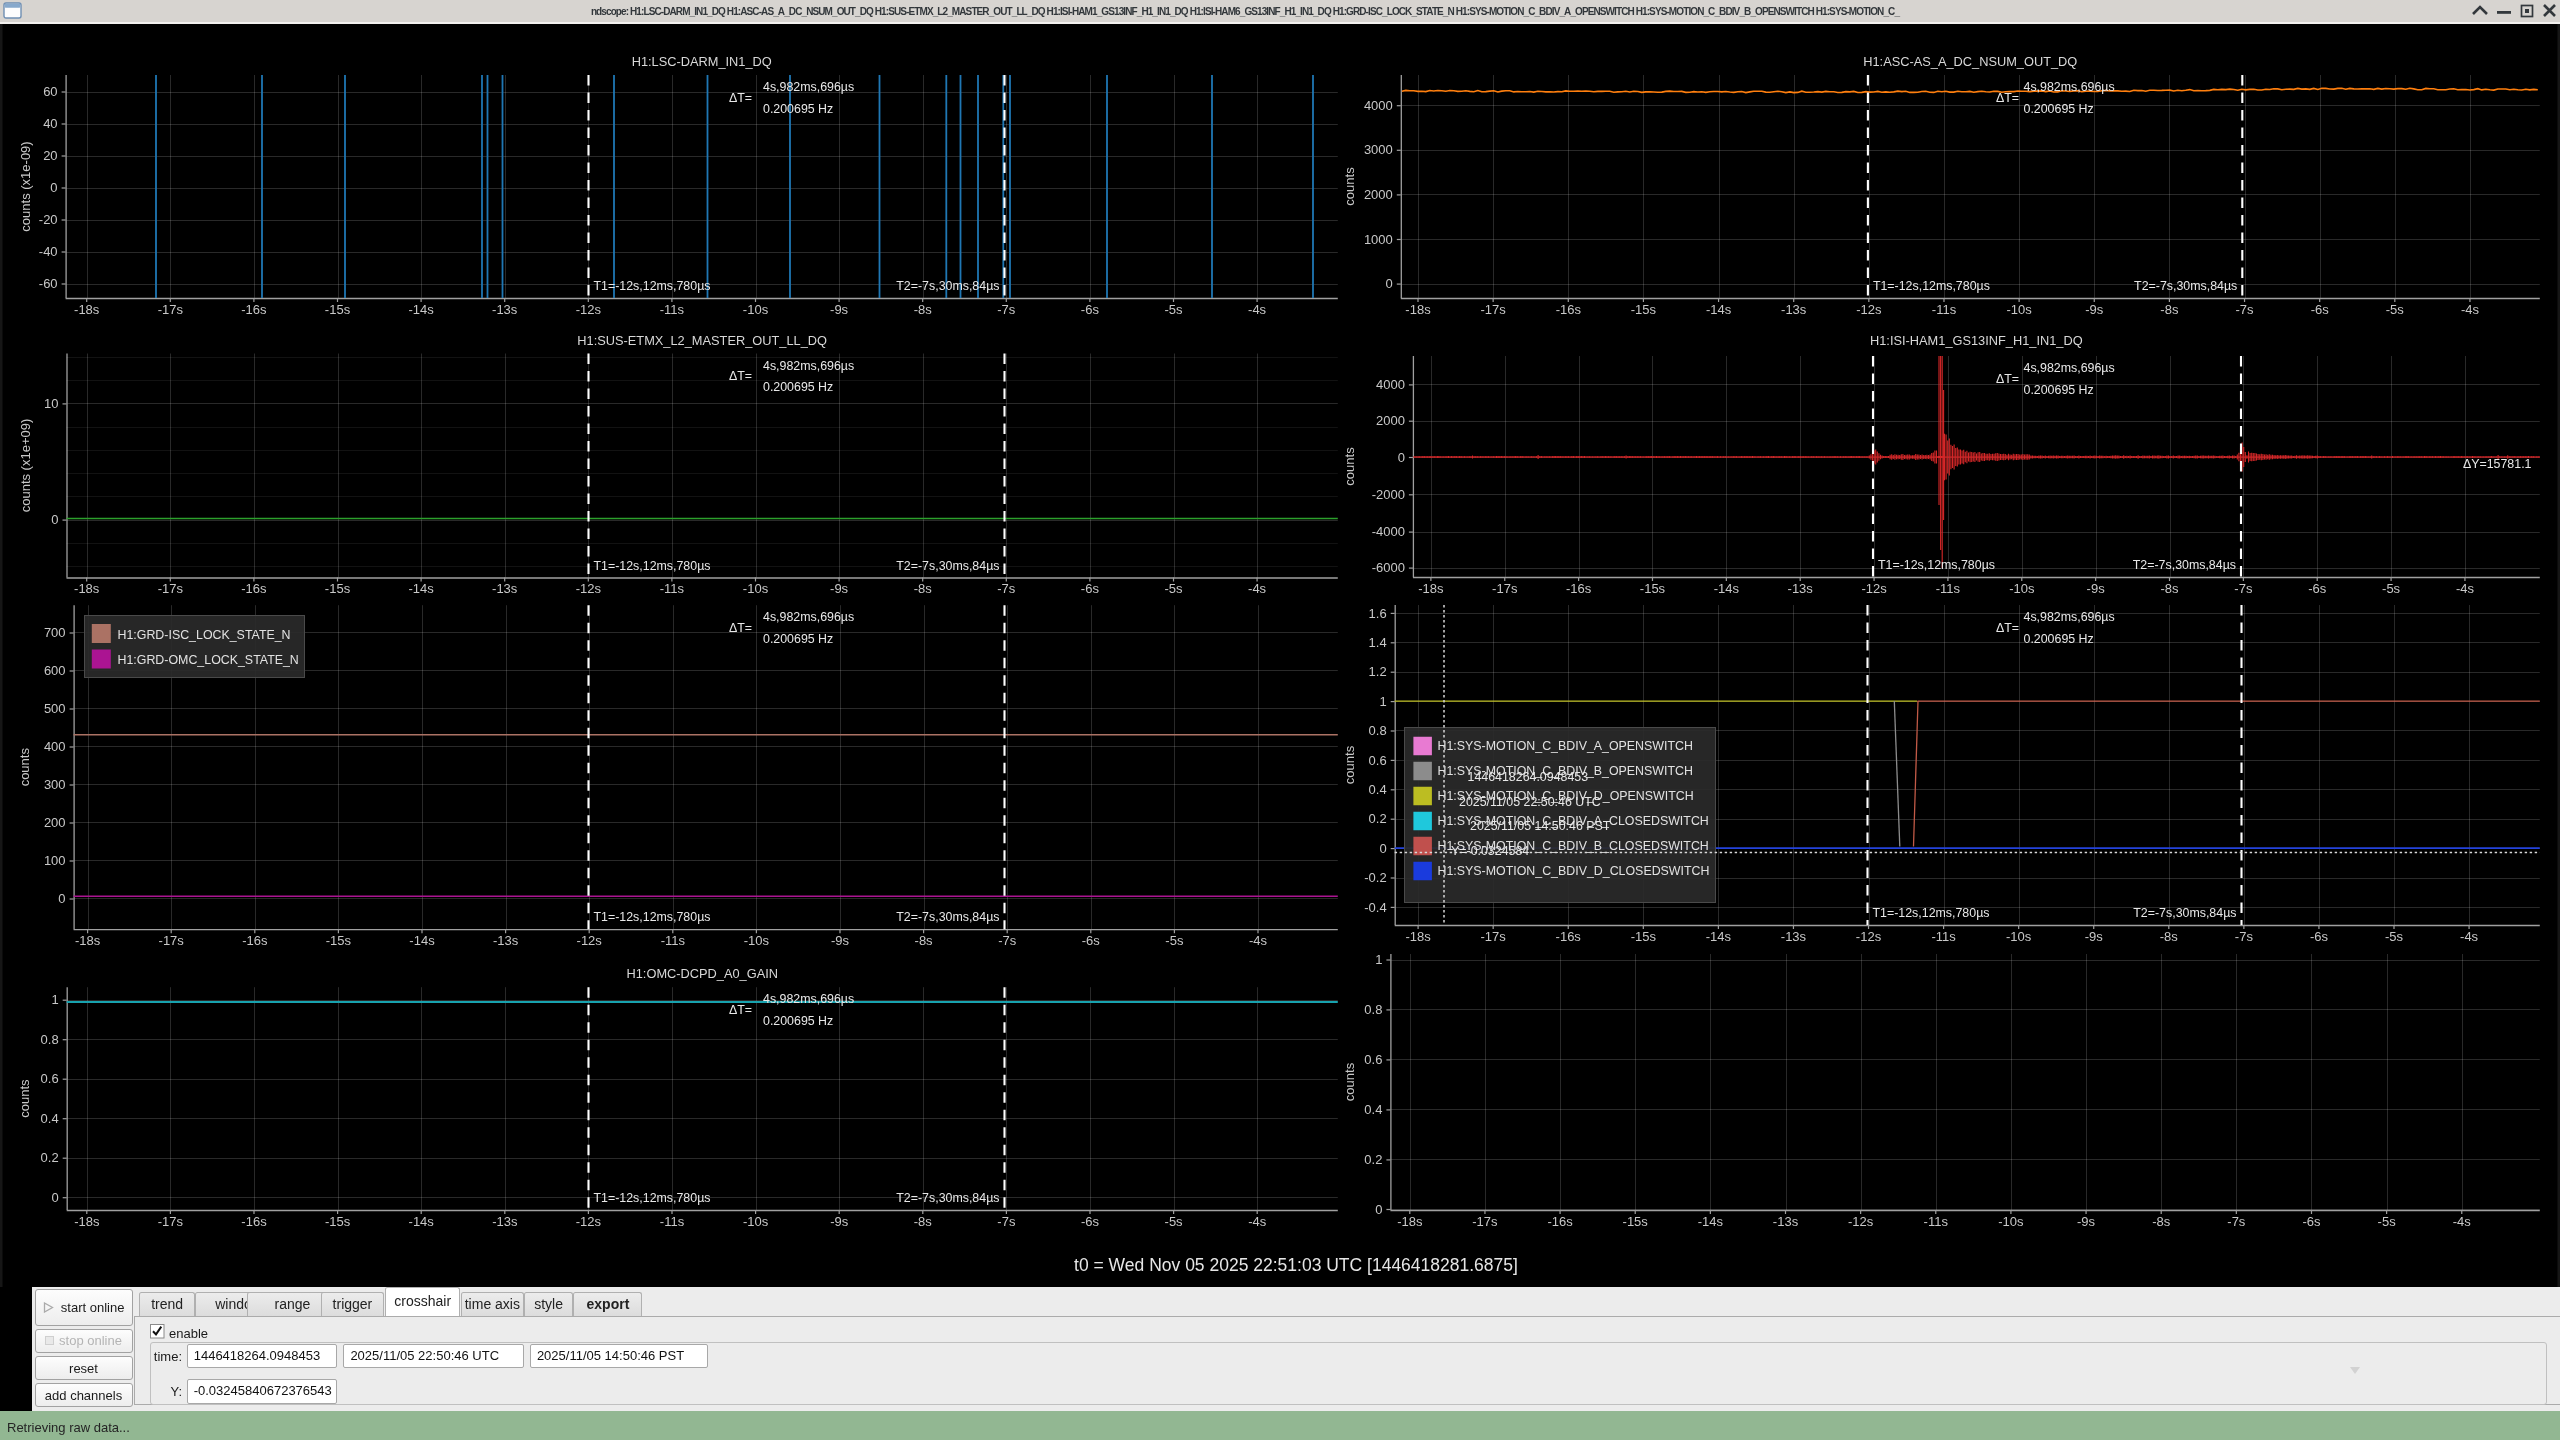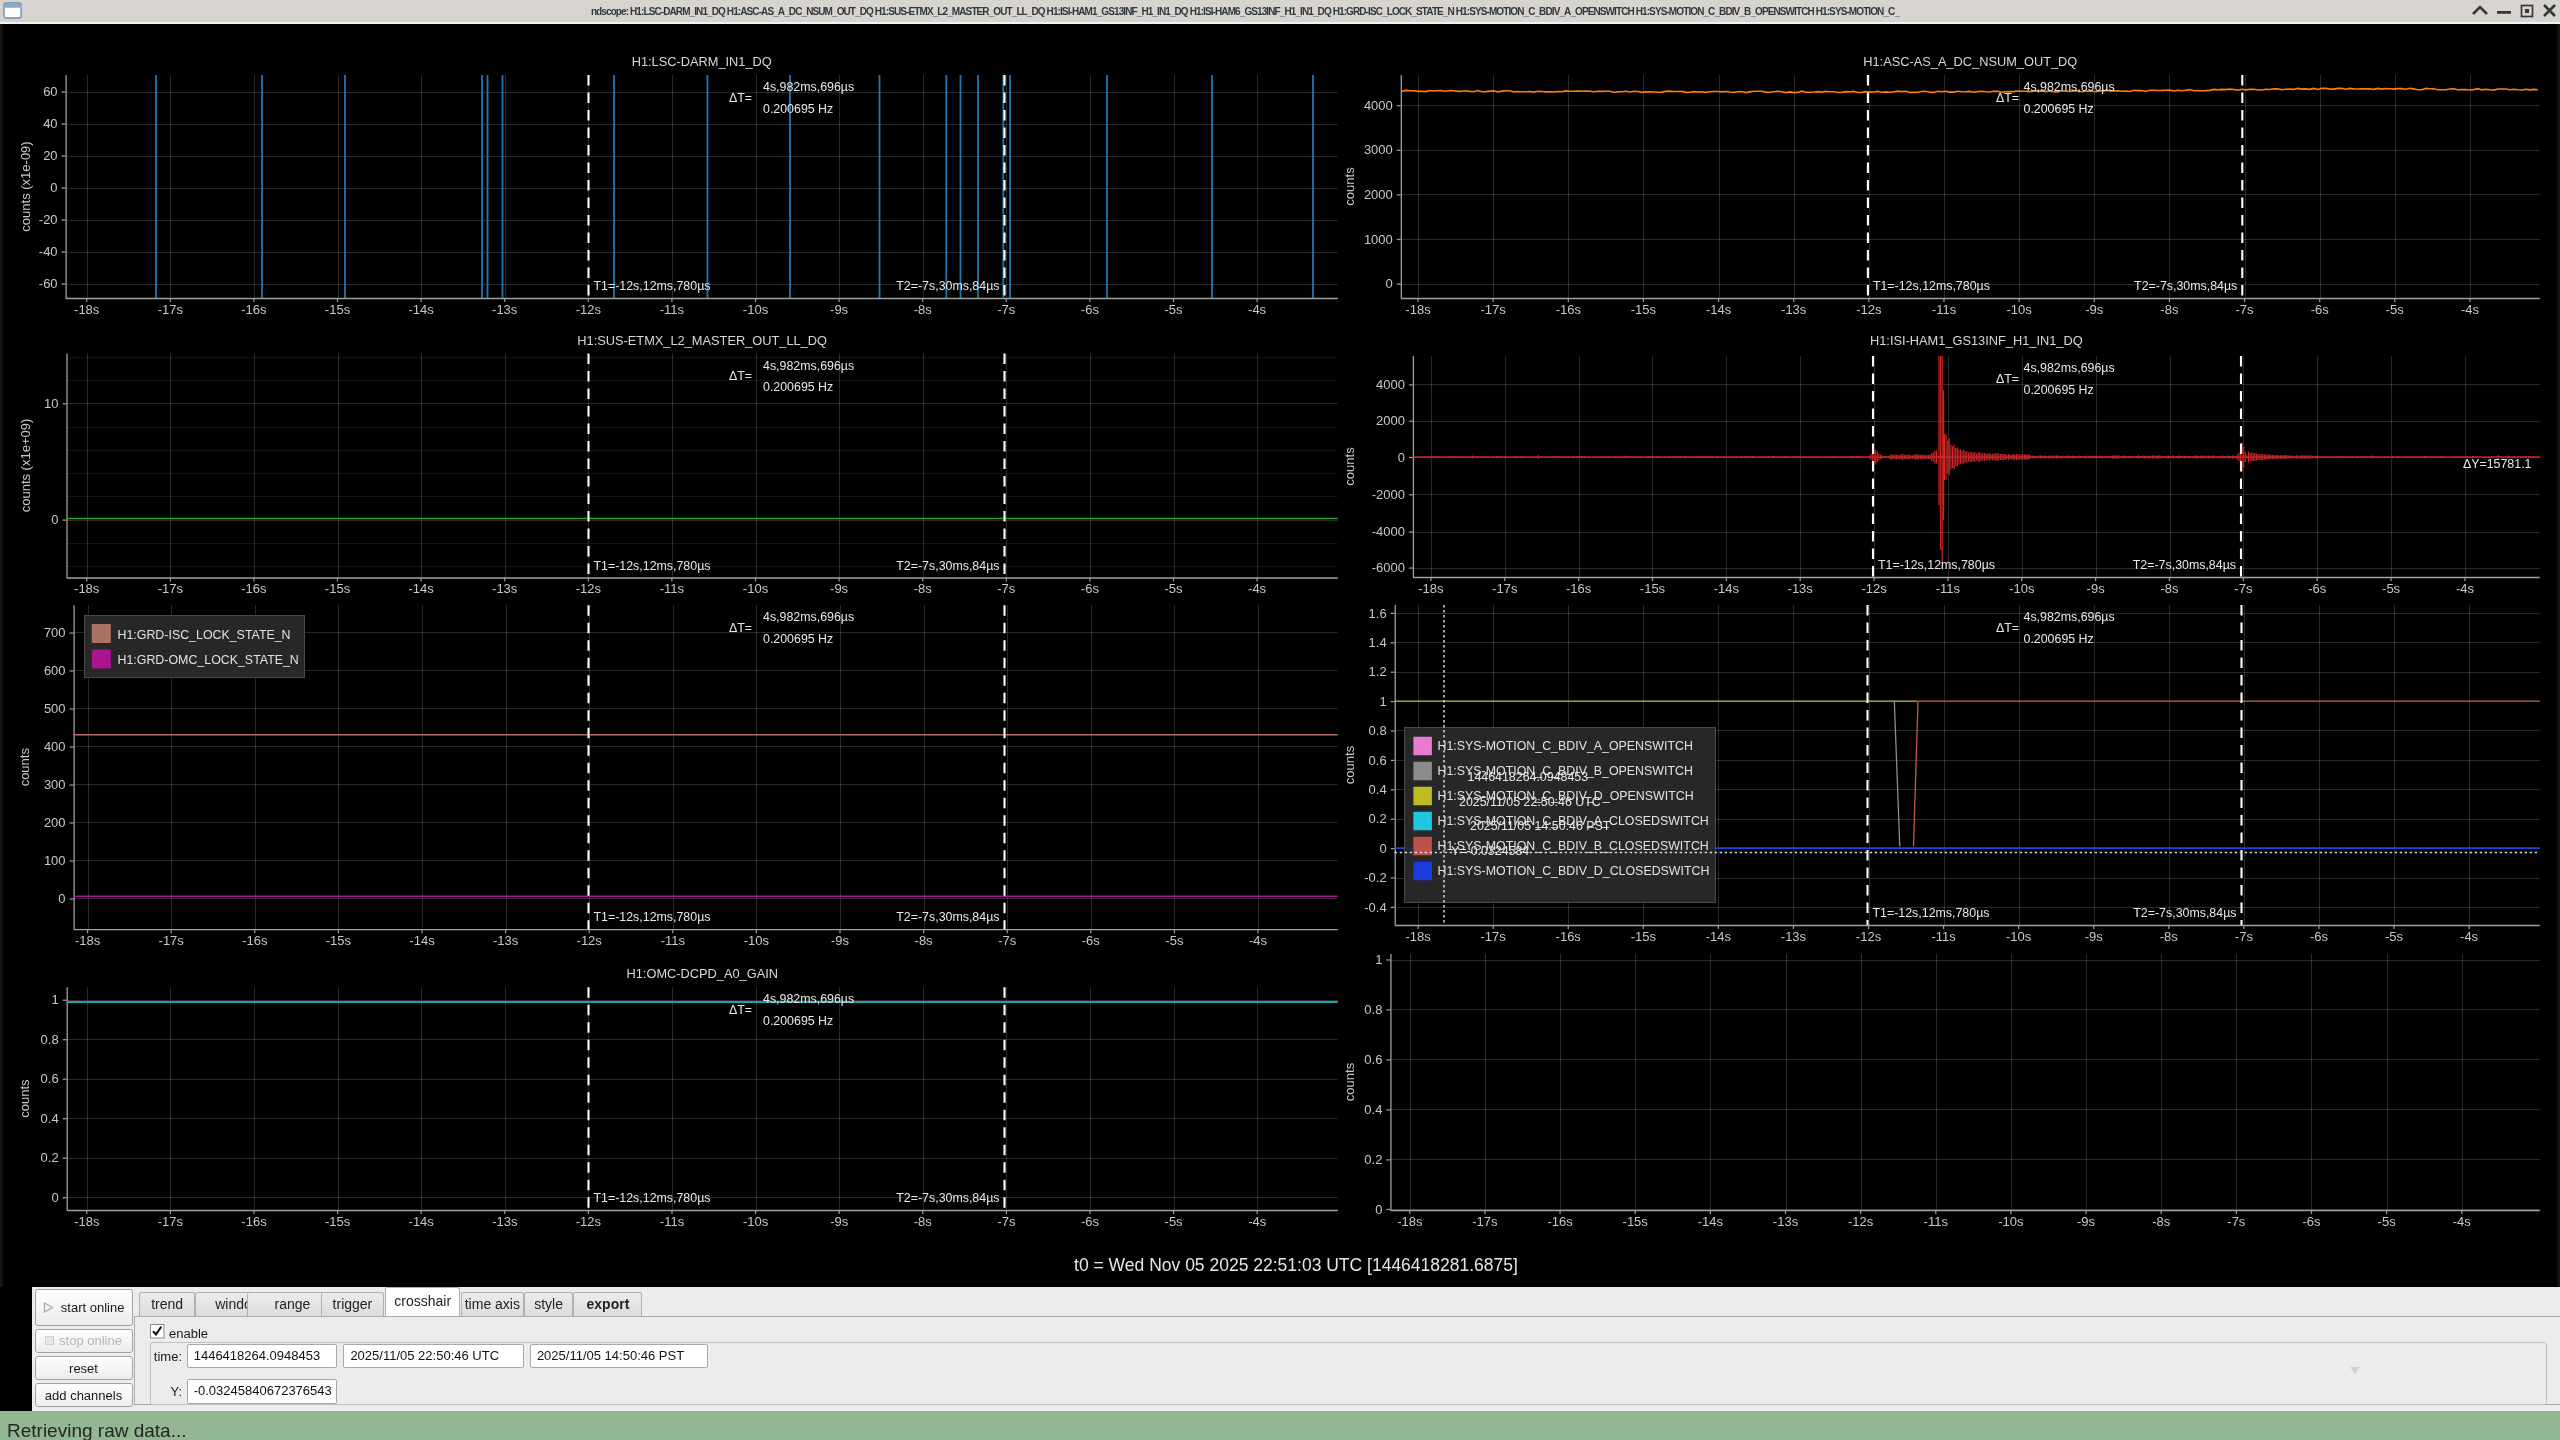--- a/index.html
+++ b/index.html
@@ -4,21 +4,21 @@
 html,body { width:2560px; height:1440px; background:#000; font-family:"Liberation Sans", sans-serif; overflow:hidden; }
 #titlebar { position:absolute; left:0; top:0; width:2560px; height:24px; z-index:5; background:#d7d4d0; border-bottom:2px solid #f2f1ef; }
 #title { position:absolute; left:0; top:0; width:2490px; text-align:center; font-size:10px; letter-spacing:-0.9px; font-weight:bold; color:#32373b; line-height:23px; }
 #plots { position:absolute; left:0; top:0; z-index:0; }
 #panel { position:absolute; left:0; top:1287px; width:2560px; height:124px; background:#ececec;margin-left:32px; }
 .btn { position:absolute; left:2.5px; width:98px; background:linear-gradient(#fdfdfd,#ededed); border:1px solid #a2a2a2; border-radius:3px; font-size:13px; color:#1a1a1a; text-align:center; }
 .tab { position:absolute; top:5px; height:23.5px; background:linear-gradient(#ececec,#dcdcdc); border:1px solid #b0b0b0; border-bottom:none; border-radius:2.5px 2.5px 0 0; font-size:14px; color:#222; text-align:center; line-height:23px; }
 .inp { position:absolute; background:#ffffff; border:1px solid #a8a8a8; border-radius:2px; font-size:13px; color:#111; line-height:22px; padding-left:6px; }
 .lbl { position:absolute; font-size:13px; color:#1a1a1a; }
 #status { position:absolute; left:0; top:1410.5px; width:2560px; height:29.5px; background:#92b792; }
-#status div { font-size:19px; color:#252525; padding:9px 0 0 7px; }
+#status div { font-size:13px; color:#252525; padding:9px 0 0 7px; }
 </style></head><body>
 <div id="titlebar">
   <div id="title">ndscope: H1:LSC-DARM_IN1_DQ H1:ASC-AS_A_DC_NSUM_OUT_DQ H1:SUS-ETMX_L2_MASTER_OUT_LL_DQ H1:ISI-HAM1_GS13INF_H1_IN1_DQ H1:ISI-HAM6_GS13INF_H1_IN1_DQ H1:GRD-ISC_LOCK_STATE_N H1:SYS-MOTION_C_BDIV_A_OPENSWITCH H1:SYS-MOTION_C_BDIV_B_OPENSWITCH H1:SYS-MOTION_C_</div>
   <svg width="24" height="24" style="position:absolute;left:3px;top:1px">
     <rect x="1" y="2" width="17" height="15" rx="2" fill="#fdfdfd" stroke="#6f8fb3" stroke-width="1.4"></rect>
     <rect x="1.7" y="2.7" width="15.6" height="4" rx="1" fill="#87a9cc"></rect>
   </svg>
   <svg width="100" height="24" style="position:absolute;left:2460px;top:0">
     <path d="M13 14 L20 7 L27 14" stroke="#33383c" stroke-width="2.6" fill="none"></path>
     <rect x="37" y="11" width="14" height="2.8" fill="#33383c"></rect>

